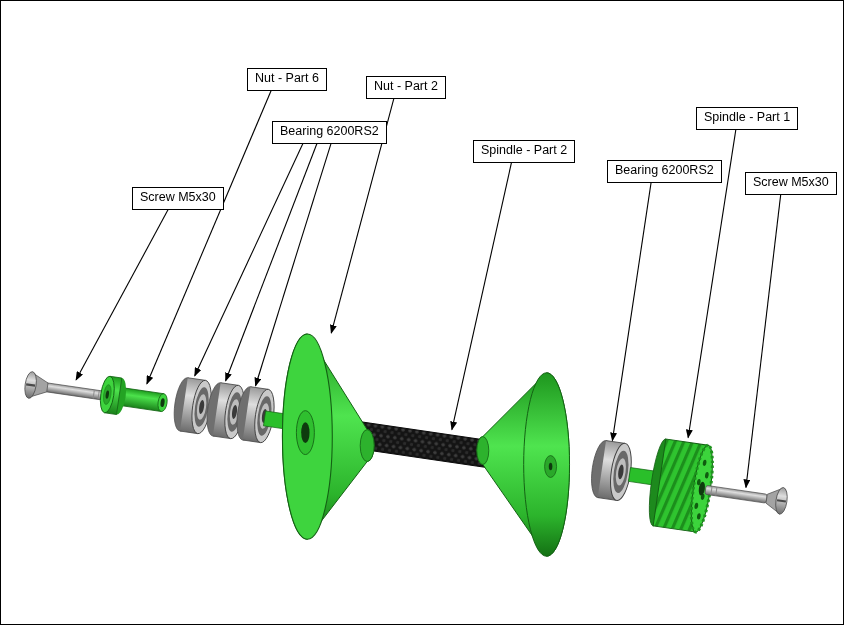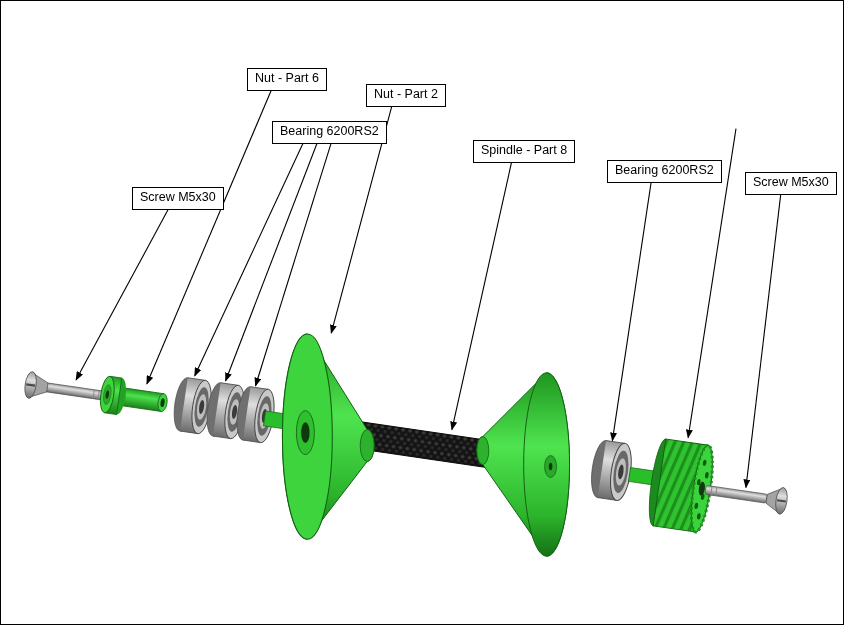--- a/index.html
+++ b/index.html
@@ -149,18 +149,19 @@
       <line x1="512" y1="161" x2="452" y2="430" marker-end="url(#arr)"></line>
       <line x1="652" y1="181" x2="613" y2="441" marker-end="url(#arr)"></line>
       <line x1="737" y1="128" x2="689" y2="438" marker-end="url(#arr)"></line>
       <line x1="782" y1="193" x2="747" y2="488" marker-end="url(#arr)"></line>
     </g>
   </svg>
 
   <div class="lbl" style="left:131px;top:186px;">Screw M5x30</div>
   <div class="lbl" style="left:246px;top:67px;">Nut - Part 6</div>
   <div class="lbl" style="left:271px;top:120px;">Bearing 6200RS2</div>
-  <div class="lbl" style="left:365px;top:75px;margin-top:8px;">Nut - Part 2</div>
-  <div class="lbl" style="left:472px;top:139px;">Spindle - Part 8</div>
+  <div class="lbl" style="left:365px;top:75px;">Nut - Part 2</div>
+  <div class="lbl" style="left:472px;top:139px;">Spindle - Part 2</div>
   <div class="lbl" style="left:606px;top:159px;">Bearing 6200RS2</div>
+  <div class="lbl" style="left:695px;top:106px;">Spindle - Part 1</div>
   <div class="lbl" style="left:744px;top:171px;">Screw M5x30</div>
 
 </div>
 
 </body></html>

